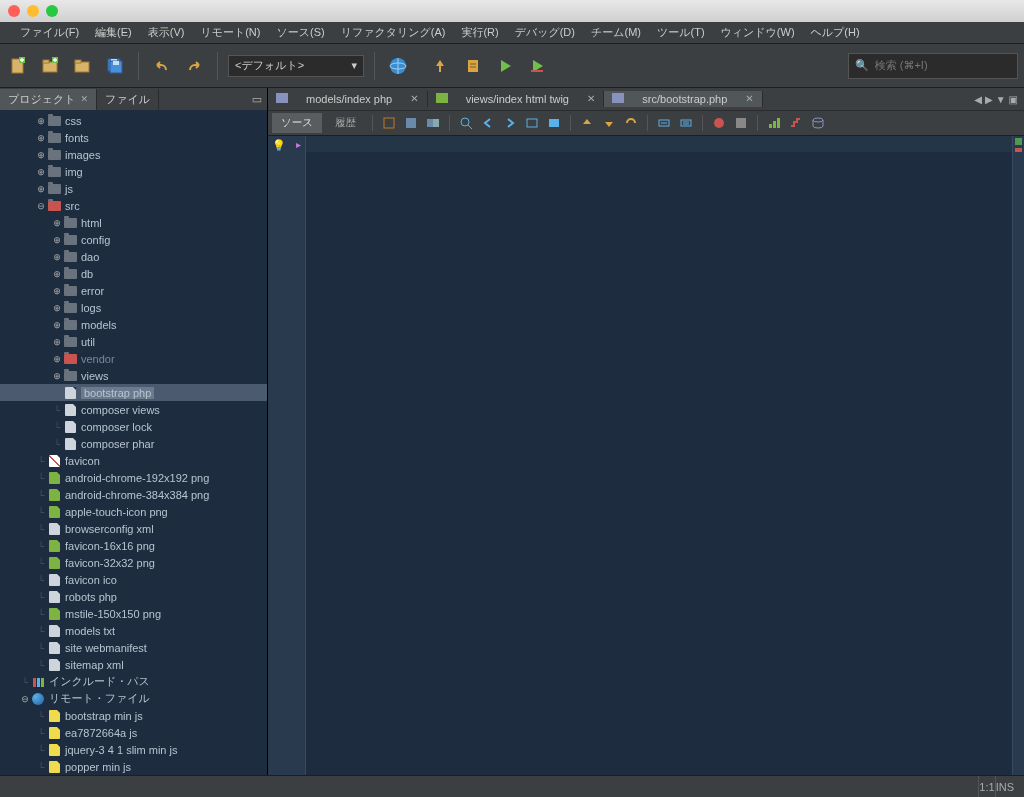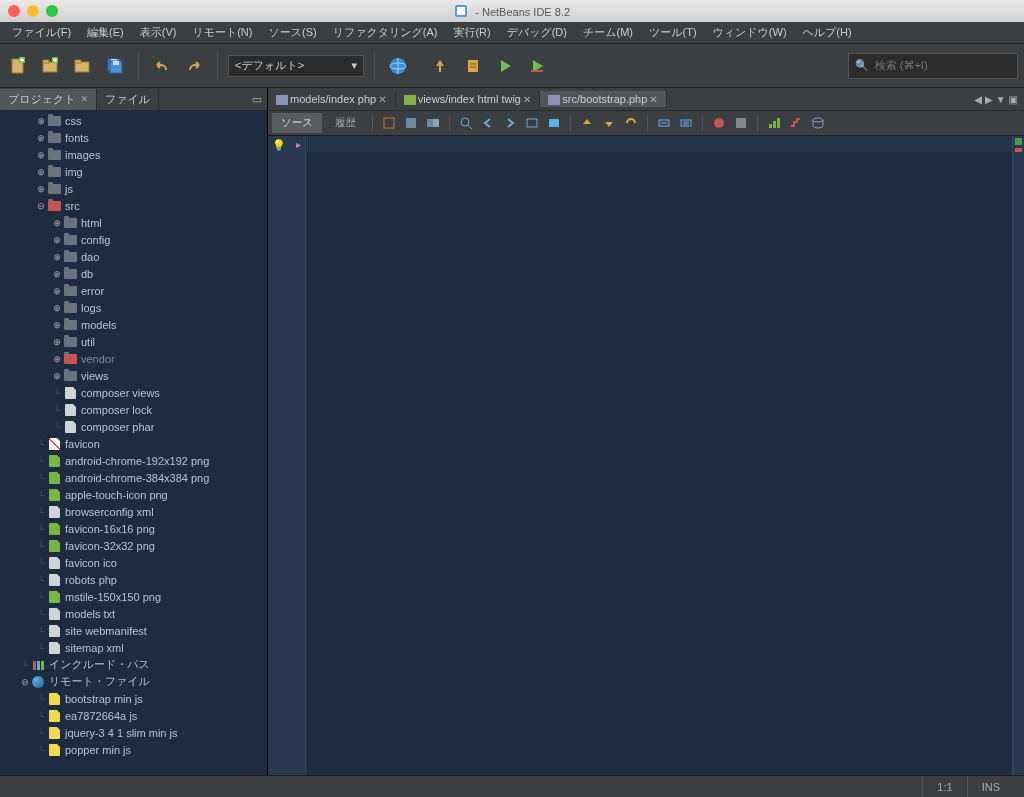--- a/index.html
+++ b/index.html
@@ -7,21 +7,21 @@
 
 .mac-titlebar{height:22px;background:linear-gradient(#e8e8e8,#d0d0d0);display:flex;align-items:center;padding:0 8px;position:relative}
 .mac-buttons{display:flex;gap:7px}
 .mac-btn{width:12px;height:12px;border-radius:50%}
 .mac-close{background:#ff5f57}
 .mac-min{background:#febc2e}
 .mac-max{background:#28c840}
 .mac-title{position:absolute;left:0;right:0;text-align:center;color:#555;font-size:12px;pointer-events:none}
 .mac-title svg{vertical-align:-2px;margin-right:4px}
 
-.menubar{height:22px;background:#3c3f41;display:flex;align-items:center;padding:0 4px;border-bottom:1px solid #1e1e1e}
+.menubar{height:22px;background:#3c3f41;display:flex;align-items:center;padding:0 12px;border-bottom:1px solid #1e1e1e}
 .menubar span{padding:2px 8px;color:#ccc;cursor:pointer}
 
 .toolbar{height:44px;background:#3c3f41;display:flex;align-items:center;border-bottom:1px solid #1e1e1e;gap:6px;padding:0 6px}
 .tb-ico{width:26px;height:26px;display:flex;align-items:center;justify-content:center;cursor:pointer}
 .tb-sep{width:1px;height:28px;background:#555;margin:0 4px}
 .combo{width:136px;height:22px;background:#2b2b2b;border:1px solid #555;display:flex;align-items:center;justify-content:space-between;padding:0 6px;color:#ccc;font-size:10px}
 .search-box{margin-left:auto;width:170px;height:26px;background:#2b2b2b;border:1px solid #555;display:flex;align-items:center;padding:0 6px;color:#777}
 .search-box .mag{margin-right:6px}
 
 .main{flex:1;display:flex;min-height:0}
@@ -46,21 +46,21 @@
 .file-ico{width:11px;height:12px;background:#cdd4db;border-radius:1px;position:relative}
 .file-ico:after{content:"";position:absolute;top:0;right:0;border-style:solid;border-width:0 3px 3px 0;border-color:transparent #1d2c3f transparent transparent}
 .file-php{background:#cdd4db}
 .file-img{background:#7cb342}
 .file-js{background:#f0db4f}
 .file-ht{background:#fff}
 .globe-ico{width:12px;height:12px;border-radius:50%;background:radial-gradient(circle at 30% 30%,#5ab0e8,#2060a0)}
 
 .right{flex:1;display:flex;flex-direction:column;background:#1d2c3f;min-width:0}
 .ed-tabs{height:22px;background:#3c3f41;display:flex;align-items:center}
-.etab{padding:2px 8px;display:flex;align-items:flex-end;gap:2px;border-right:1px solid #2b2b2b;color:#ccc;cursor:pointer;font-size:10.5px}
+.etab{padding:2px 8px;display:flex;align-items:flex-start;gap:18px;border-right:1px solid #2b2b2b;color:#ccc;cursor:pointer;font-size:10.5px}
 .etab.active{background:#515658}
 .etab .x{color:#aaa;font-size:10px}
 .etico{width:12px;height:10px;display:inline-block}
 .etab-nav{margin-left:auto;display:flex;gap:3px;padding-right:6px;color:#aaa}
 .etab-nav span{cursor:pointer;font-size:10px}
 .ed-toolbar{height:26px;background:#3c3f41;display:flex;align-items:center;border-top:1px solid #2b2b2b;border-bottom:1px solid #1e1e1e;gap:4px;padding:0 4px}
 .ed-tbtn{padding:3px 9px;background:#5a5d5f;color:#ddd;cursor:pointer;font-size:10.5px}
 .ed-tbtn.inactive{background:transparent;color:#aaa}
 .ed-ico{width:18px;height:18px;display:flex;align-items:center;justify-content:center;cursor:pointer}
 .ed-sep{width:1px;height:16px;background:#555;margin:0 3px}
@@ -69,37 +69,30 @@
 .gutter .bulb{position:absolute;top:3px;left:4px;font-size:11px}
 .gutter .mark{position:absolute;top:3px;right:4px;font-size:10px;color:#c678dd}
 .code{flex:1;background:#1d2c3f;position:relative}
 .code .hl-line{position:absolute;top:0;left:0;right:0;height:16px;background:#253548}
 .ov-ruler{width:12px;background:#2a3a4e;border-left:1px solid #3a4a5e;position:relative}
 .ov-ruler .m1{position:absolute;top:2px;right:2px;width:7px;height:7px;background:#4e9a4e}
 .ov-ruler .m2{position:absolute;top:12px;right:2px;width:7px;height:4px;background:#c75450}
 
 .statusbar{height:22px;background:#3c3f41;display:flex;align-items:center;color:#aaa;padding:0 10px;border-top:1px solid #1e1e1e}
 .statusbar .sp{flex:1}
-.statusbar .cell{padding:0 14px;border-left:1px solid #555;height:100%;display:flex;align-items:center}
+.statusbar .cell{padding:0 0;border-left:1px solid #555;height:100%;display:flex;align-items:center}
 </style>
 </head>
 <body>
 
 <div class="mac-titlebar">
   <div class="mac-buttons">
     <div class="mac-btn mac-close"></div>
     <div class="mac-btn mac-min"></div>
     <div class="mac-btn mac-max"></div>
-  </div>
-  <div class="mac-title">
-    <svg width="14" height="14" viewBox="0 0 14 14">
-        <rect x="1" y="1" width="12" height="12" rx="2" fill="#5b9bd5"></rect>
-        <rect x="3" y="3" width="8" height="8" fill="#fff"></rect>
-      </svg>
-    <span>- NetBeans IDE 8.2</span>
   </div>
 </div>
 
 <div class="menubar">
   <span>ファイル(F)</span>
   <span>編集(E)</span>
   <span>表示(V)</span>
   <span>リモート(N)</span>
   <span>ソース(S)</span>
   <span>リファクタリング(A)</span>
@@ -314,20 +307,27 @@
           </span>
           <span class="lbl dim">vendor</span>
         </div>
         <div class="tree-row" style="padding-left: 52px;">
           <span class="tw">⊕</span>
           <span class="ico">
             <span class="folder"></span>
           </span>
           <span class="lbl">views</span>
         </div>
+        <div class="tree-row sel" style="padding-left: 52px;">
+          <span class="tw" style="color:#556">└</span>
+          <span class="ico">
+            <span class="file-ico file-php"></span>
+          </span>
+          <span class="lbl">bootstrap php</span>
+        </div>
         <div class="tree-row" style="padding-left: 52px;">
           <span class="tw" style="color:#556">└</span>
           <span class="ico">
             <span class="file-ico file-php"></span>
           </span>
           <span class="lbl">composer views</span>
         </div>
         <div class="tree-row" style="padding-left: 52px;">
           <span class="tw" style="color:#556">└</span>
           <span class="ico">

